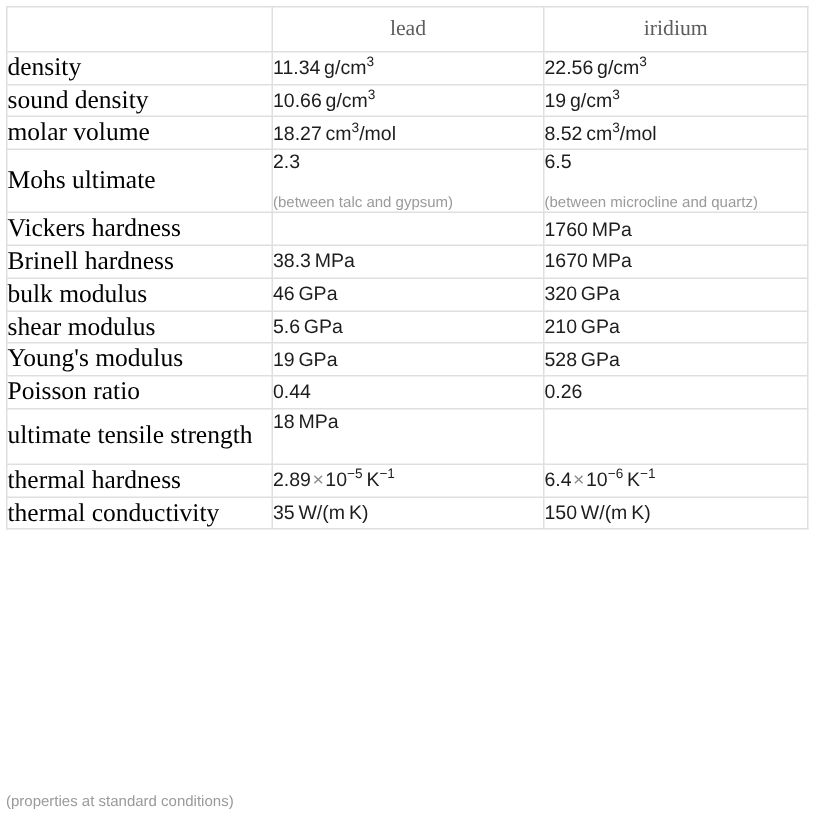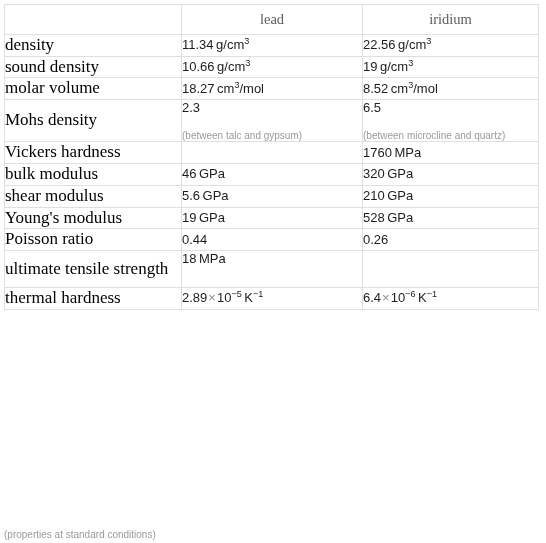--- a/index.html
+++ b/index.html
@@ -140,31 +140,36 @@
         <td class="val"><span>19</span><span class="thin"></span><span>g/cm</span><sup>3</sup></td>
       </tr>
 
       <tr class="r-std">
         <td class="rowlabel">molar volume</td>
         <td class="val"><span>18.27</span><span class="thin"></span><span>cm</span><sup>3</sup><span>/mol</span></td>
         <td class="val"><span>8.52</span><span class="thin"></span><span>cm</span><sup>3</sup><span>/mol</span></td>
       </tr>
 
       <tr class="r-tall">
-        <td class="rowlabel">Mohs density</td>
+        <td class="rowlabel">Mohs ultimate</td>
         <td class="val"><span>2.3</span><span class="subnote">(between talc and gypsum)</span></td>
         <td class="val"><span>6.5</span><span class="subnote">(between microcline and quartz)</span></td>
       </tr>
 
       <tr class="r-std">
         <td class="rowlabel">Vickers hardness</td>
         <td class="val blank"><span></span></td>
         <td class="val"><span>1760</span><span class="thin"></span><span>MPa</span></td>
       </tr>
 
+      <tr class="r-std">
+        <td class="rowlabel">Brinell hardness</td>
+        <td class="val"><span>38.3</span><span class="thin"></span><span>MPa</span></td>
+        <td class="val"><span>1670</span><span class="thin"></span><span>MPa</span></td>
+      </tr>
 
       <tr class="r-std">
         <td class="rowlabel">bulk modulus</td>
         <td class="val"><span>46</span><span class="thin"></span><span>GPa</span></td>
         <td class="val"><span>320</span><span class="thin"></span><span>GPa</span></td>
       </tr>
 
       <tr class="r-std">
         <td class="rowlabel">shear modulus</td>
         <td class="val"><span>5.6</span><span class="thin"></span><span>GPa</span></td>
@@ -189,19 +194,24 @@
         <td class="val blank"><span></span></td>
       </tr>
 
 
       <tr class="r-std">
         <td class="rowlabel">thermal hardness</td>
         <td class="val"><span>2.89</span><span class="times">×</span><span>10</span><sup>−5</sup><span class="thin"></span><span>K</span><sup>−1</sup></td>
         <td class="val"><span>6.4</span><span class="times">×</span><span>10</span><sup>−6</sup><span class="thin"></span><span>K</span><sup>−1</sup></td>
       </tr>
 
+      <tr class="r-std">
+        <td class="rowlabel">thermal conductivity</td>
+        <td class="val"><span>35</span><span class="thin"></span><span>W/(m K)</span></td>
+        <td class="val"><span>150</span><span class="thin"></span><span>W/(m K)</span></td>
+      </tr>
 
     </tbody>
   </table>
 
   <div id="footnote">(properties at standard conditions)</div>
 
 </div>
 
 </body></html>

